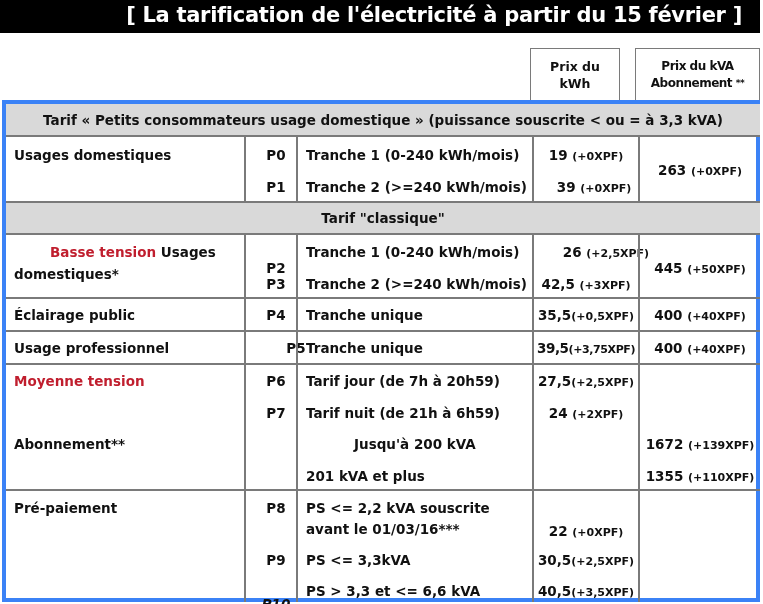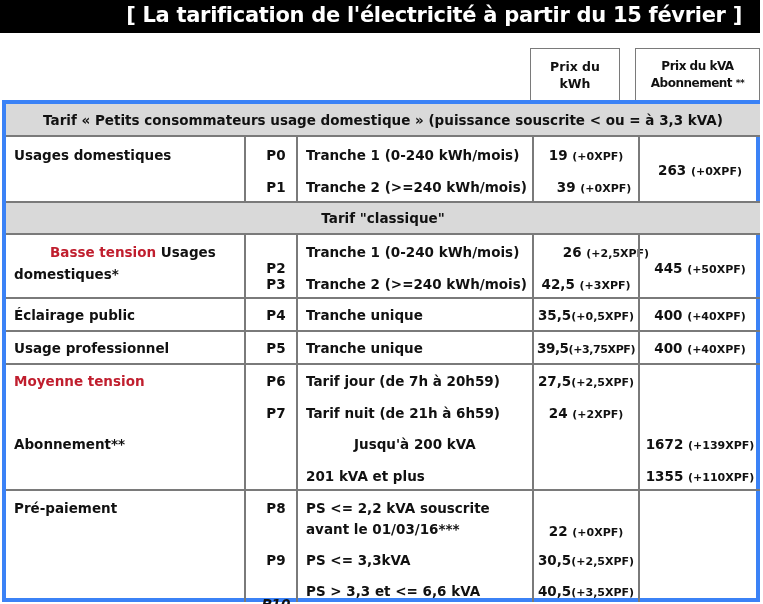--- a/index.html
+++ b/index.html
@@ -119,21 +119,21 @@
     <div class="cell c5">
         <span class="t kva" style="top:7px;"><span>400</span> <span class="delta">(+40XPF)</span></span>
       </div>
   </div>
 
   <div class="row" style="top:226px;height:33px;">
     <div class="cell c1">
         <span class="t lbl" style="top:7px;">Usage professionnel</span>
       </div>
     <div class="cell c2">
-        <span class="t code" style="top:7px;"><span>P5</span></span>
+        <span class="t code" style="top:7px;padding-left:20px;"><span>P5</span></span>
       </div>
     <div class="cell c3">
         <span class="t desc" style="top:7px;">Tranche unique</span>
       </div>
     <div class="cell c4">
         <span class="t price" style="top:7px;letter-spacing:-0.4px;"><span>39,5</span><span class="delta">(+3,75XPF)</span></span>
       </div>
     <div class="cell c5">
         <span class="t kva" style="top:7px;"><span>400</span> <span class="delta">(+40XPF)</span></span>
       </div>

